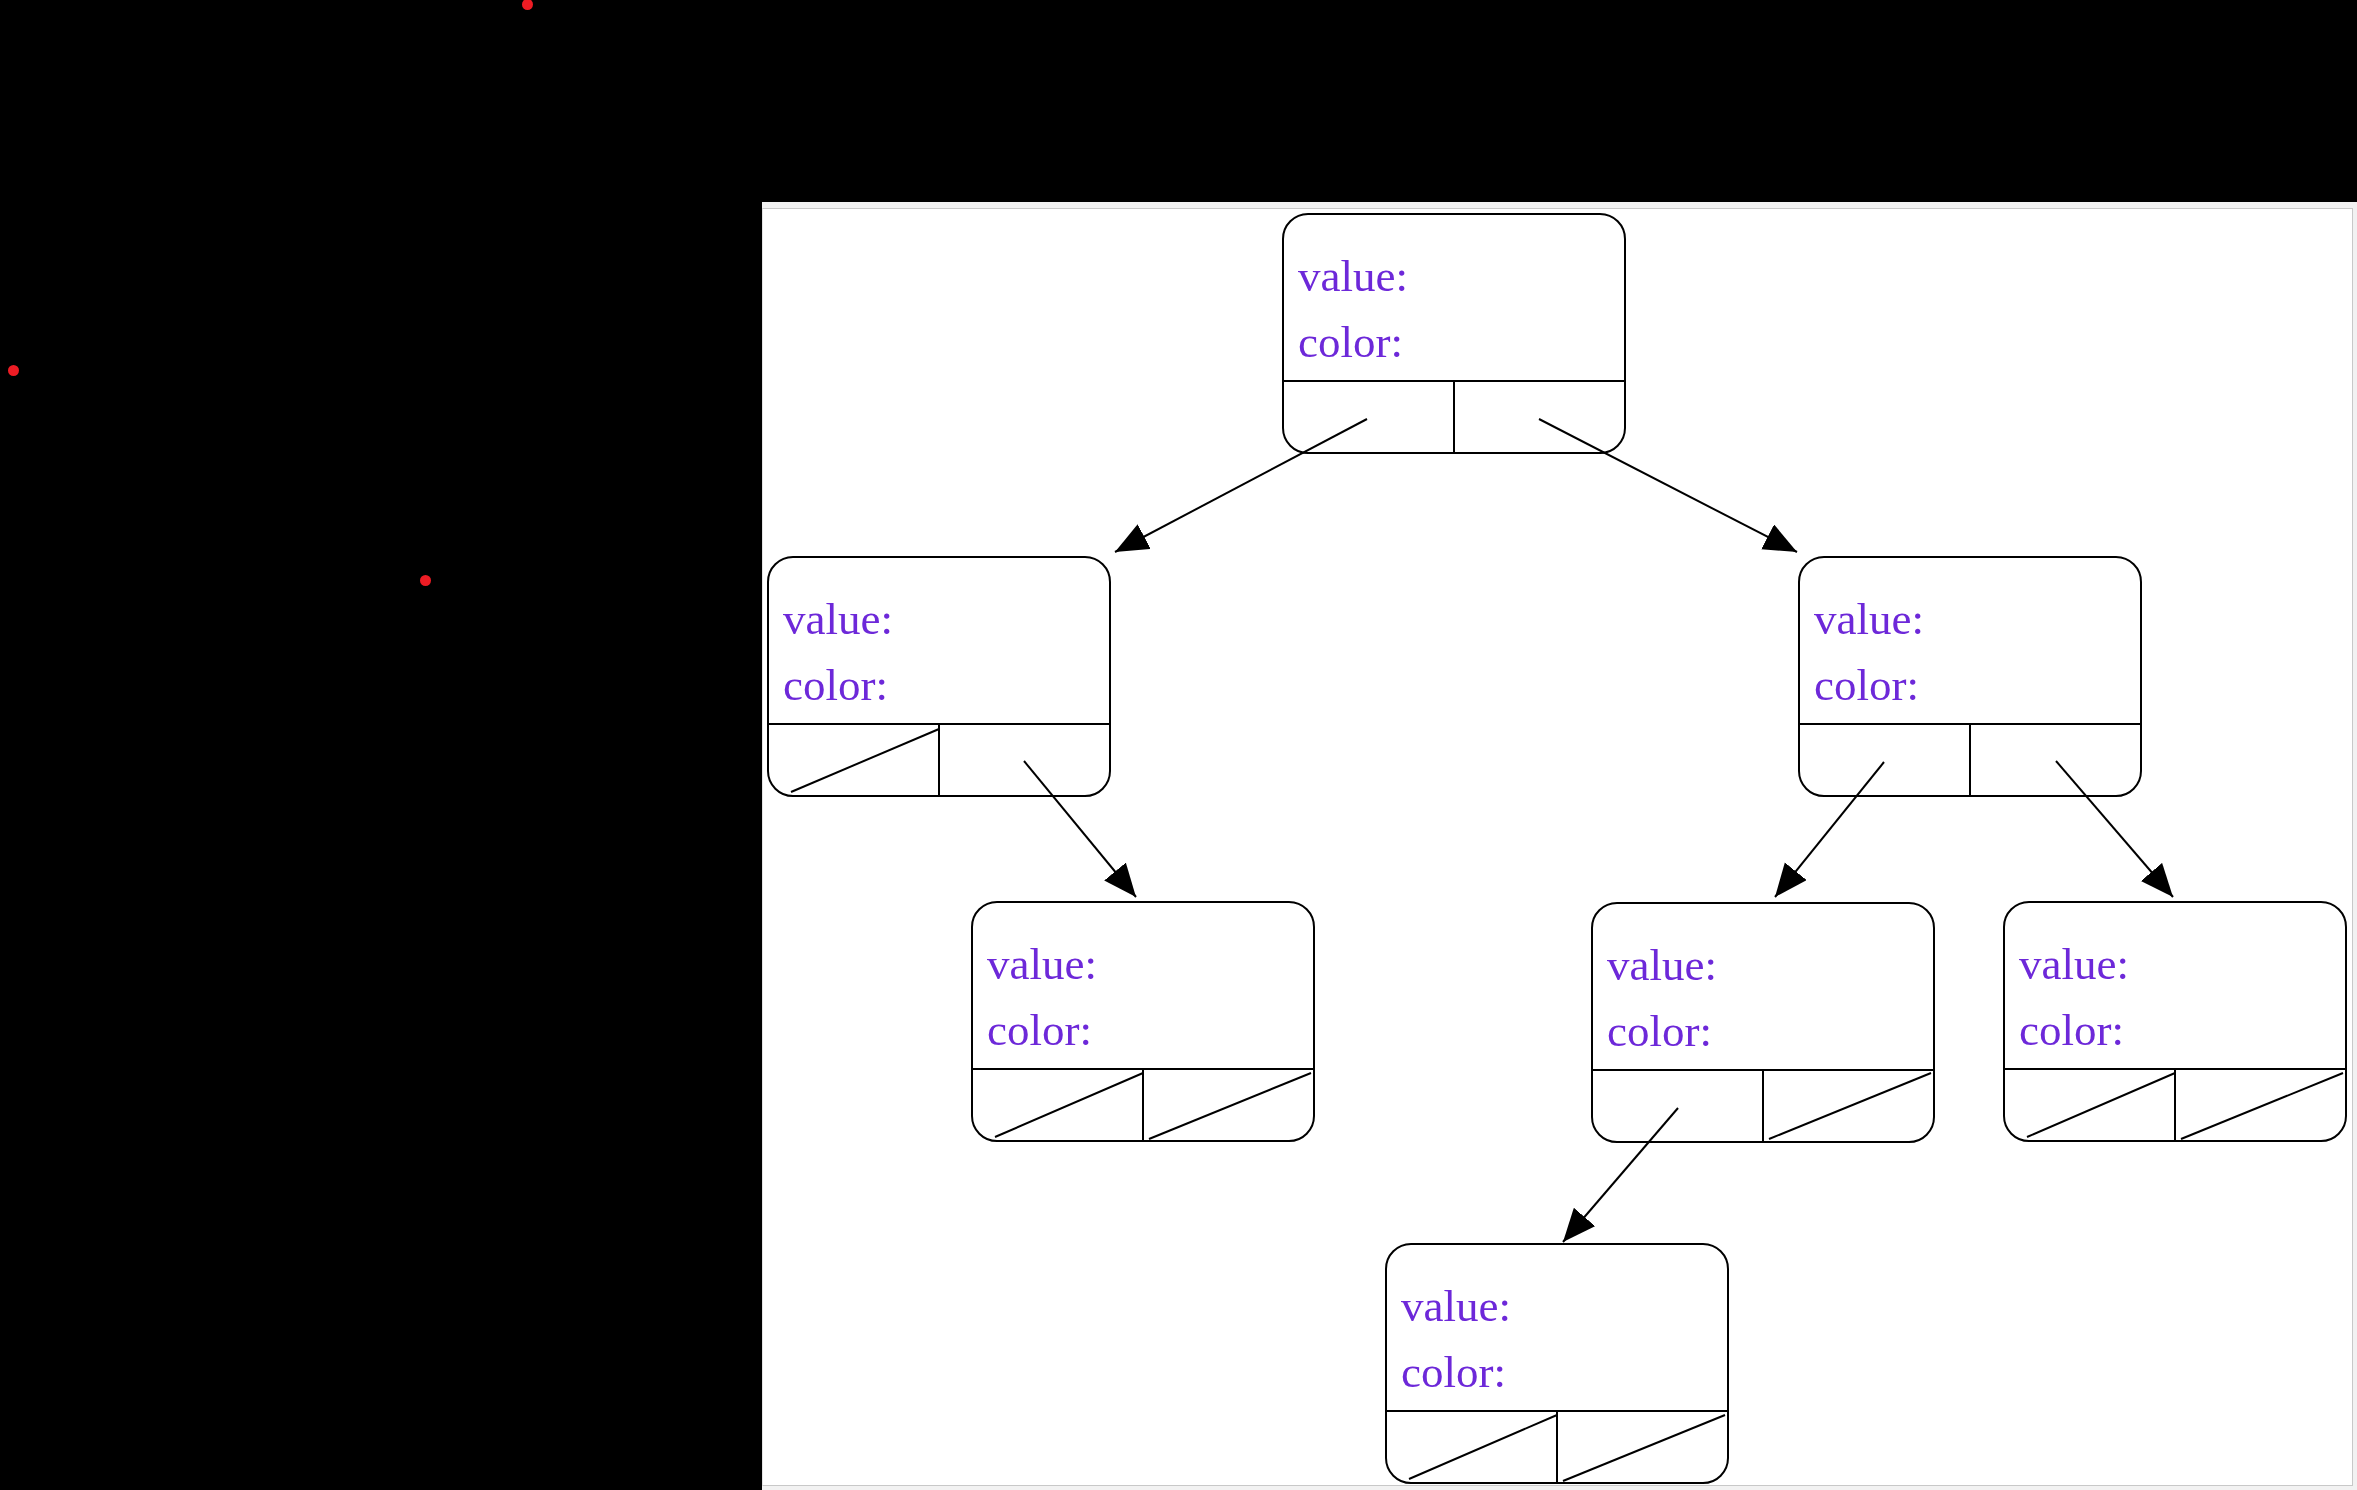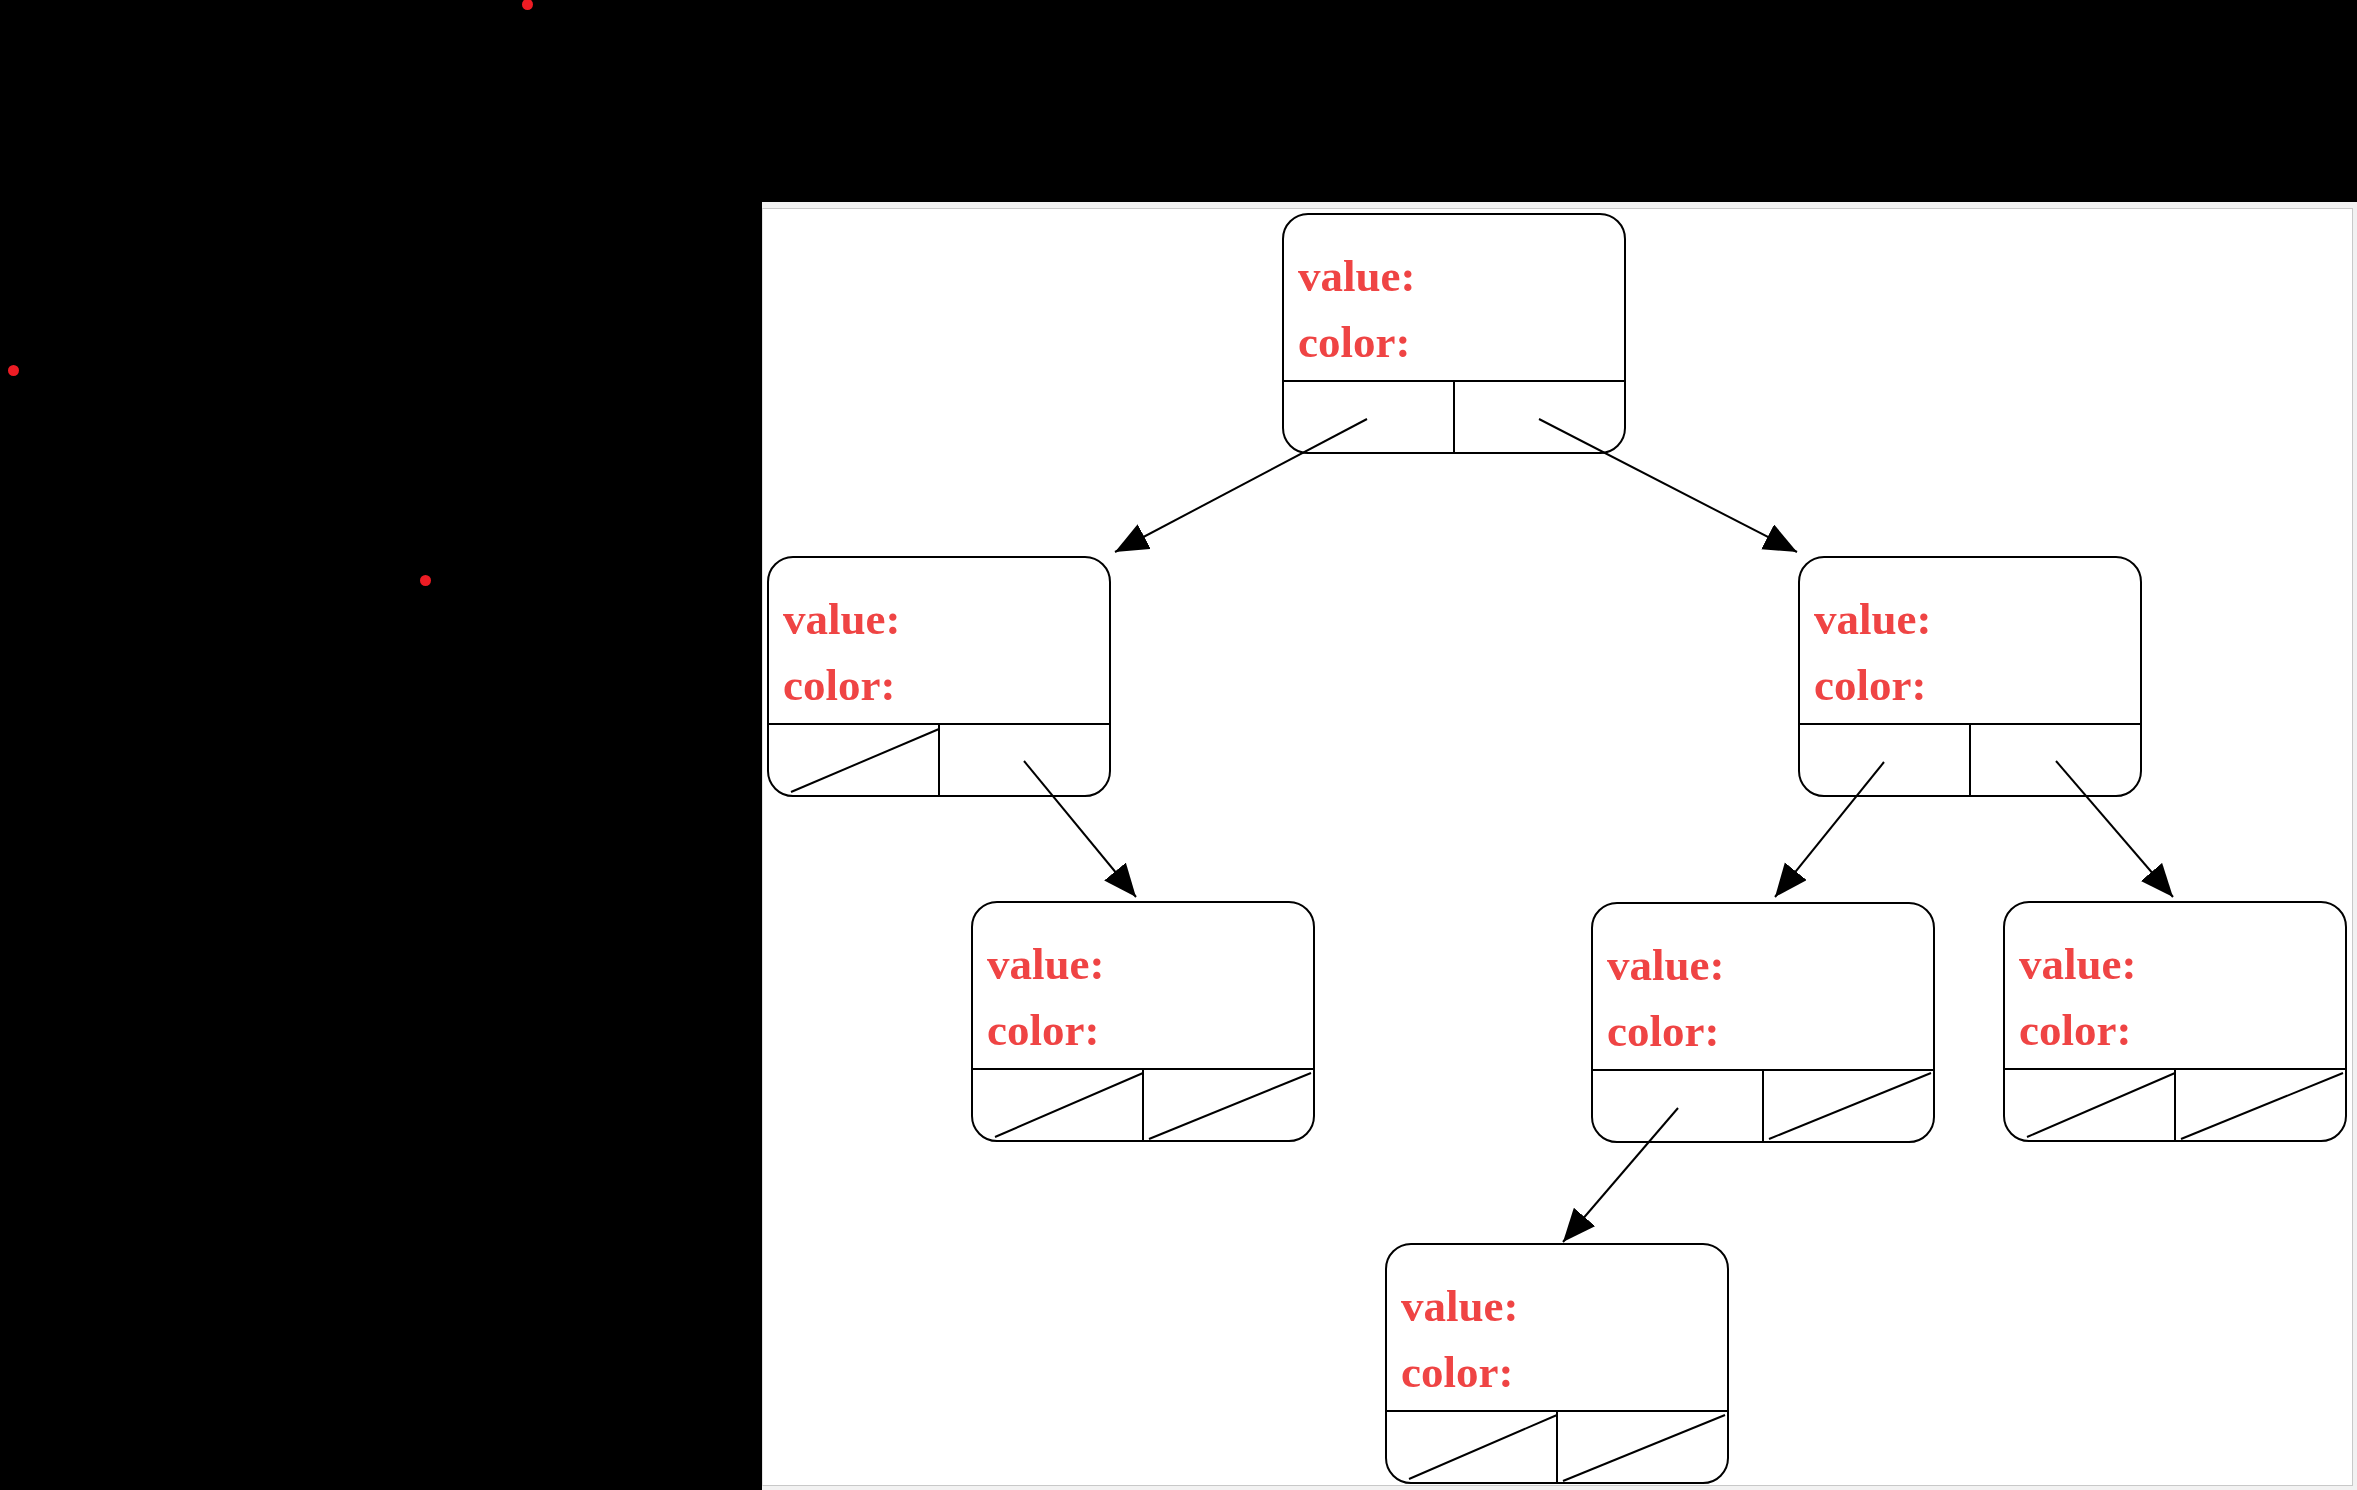--- a/index.html
+++ b/index.html
@@ -11,21 +11,21 @@
 
   
   .window{position:absolute;left:762px;top:202px;width:1595px;height:1288px;background:#f2f2f2;}
   .canvas{position:absolute;left:0;top:6px;right:4px;bottom:4px;background:#fff;
           border:1px solid #c8c8c8;border-left:1px solid #e3e3e3;}
 
   
   .node{position:absolute;width:344px;height:241px;box-sizing:border-box;
         border:2px solid #000;border-radius:26px;background:#fff;z-index:1;}
   .node .labels{position:absolute;left:0;top:0;right:0;height:167px;
-        padding:28px 8px 0 14px;font-size:45px;line-height:66px;color:#ef4444;font-weight:bold;}
+        padding:28px 8px 0 14px;font-size:45px;line-height:66px;color:#6d28d9;}
   .node .cells{position:absolute;left:0;right:0;bottom:0;height:70px;
         border-top:2px solid #000;display:flex;}
   .node .cell{flex:1 1 50%;}
   .node .cell.first{border-right:2px solid #000;}
 
   
   svg.overlay{position:absolute;left:0;top:0;width:100%;height:100%;z-index:2;pointer-events:none;}
   svg.overlay line{stroke:#000;stroke-width:2;}
 </style>
 </head>

